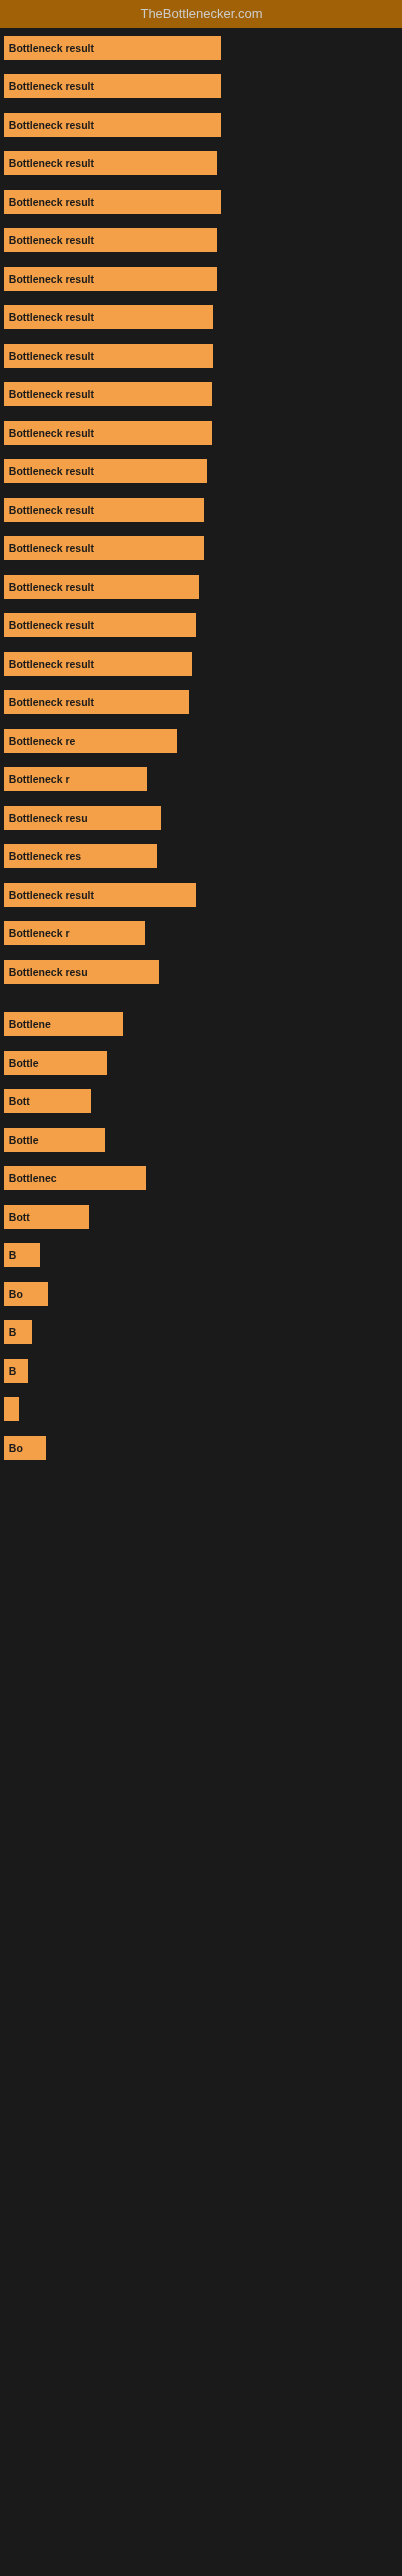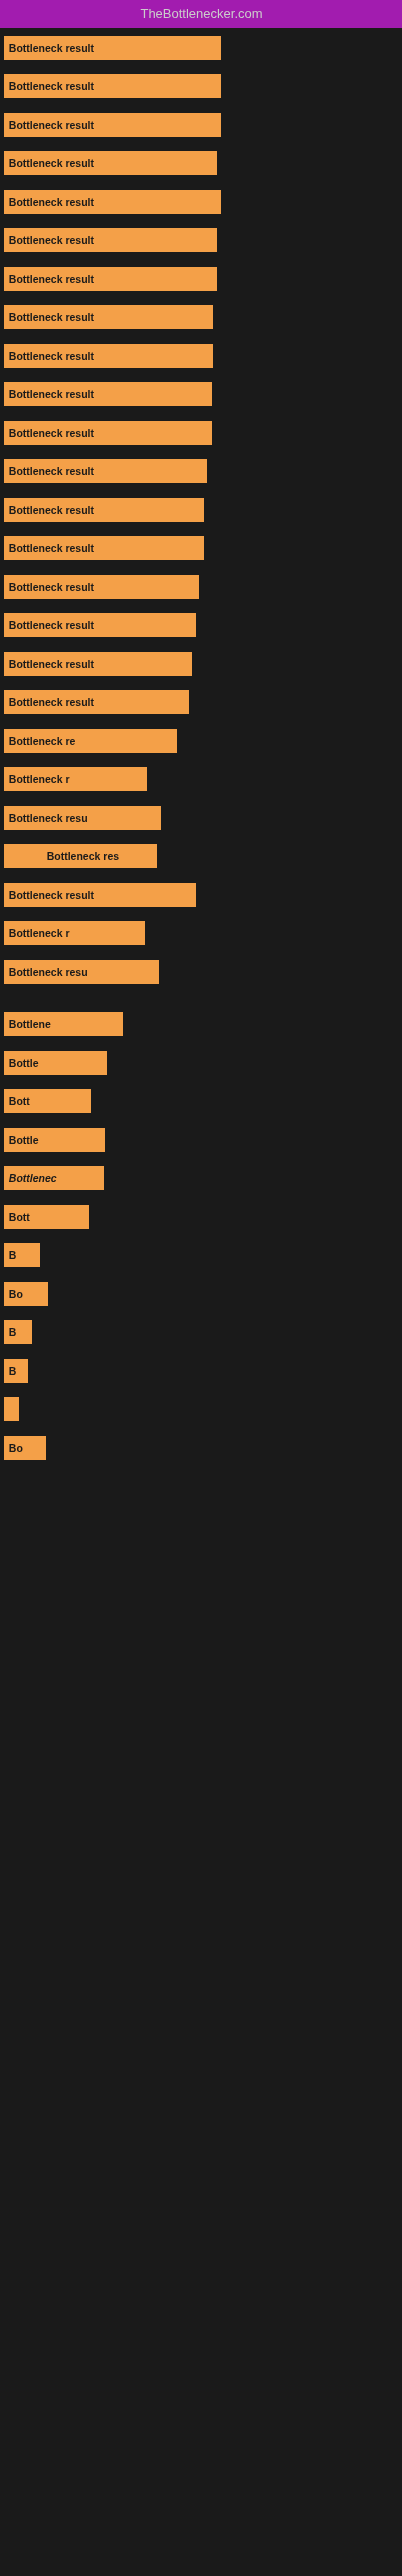--- a/index.html
+++ b/index.html
@@ -14,21 +14,21 @@
       background-color: #1a1a1a;
       font-family: Arial, sans-serif;
       position: relative;
     }
 
     .site-title {
       text-align: center;
       color: #cccccc;
       font-size: 13px;
       padding: 6.4px 0;
-      background-color: #a21caf;
+      background-color: #a16207;
     }
 
     .bars-container {
       padding: 8px 4px;
       display: flex;
       flex-direction: column;
       gap: 0px;
     }
 
     .bar-row {
@@ -160,21 +160,21 @@
       <div class="bar" style="width: 143px;">
         <span class="bar-label">Bottleneck r</span>
       </div>
     </div>
     <div class="bar-row">
       <div class="bar" style="width: 157px;">
         <span class="bar-label">Bottleneck resu</span>
       </div>
     </div>
     <div class="bar-row">
-      <div class="bar" style="width: 153px; justify-content: center;">
+      <div class="bar" style="width: 153px;">
         <span class="bar-label">Bottleneck res</span>
       </div>
     </div>
     <div class="bar-row">
       <div class="bar" style="width: 192px;">
         <span class="bar-label">Bottleneck result</span>
       </div>
     </div>
     <div class="bar-row">
       <div class="bar" style="width: 141px;">
@@ -200,21 +200,21 @@
       <div class="bar" style="width: 87px;">
         <span class="bar-label">Bott</span>
       </div>
     </div>
     <div class="bar-row">
       <div class="bar" style="width: 101px;">
         <span class="bar-label">Bottle</span>
       </div>
     </div>
     <div class="bar-row">
-      <div class="bar" style="width: 100px; font-style: italic;">
+      <div class="bar" style="width: 142px;">
         <span class="bar-label">Bottlenec</span>
       </div>
     </div>
     <div class="bar-row">
       <div class="bar" style="width: 85px;">
         <span class="bar-label">Bott</span>
       </div>
     </div>
     <div class="bar-row">
       <div class="bar" style="width: 36px;">

